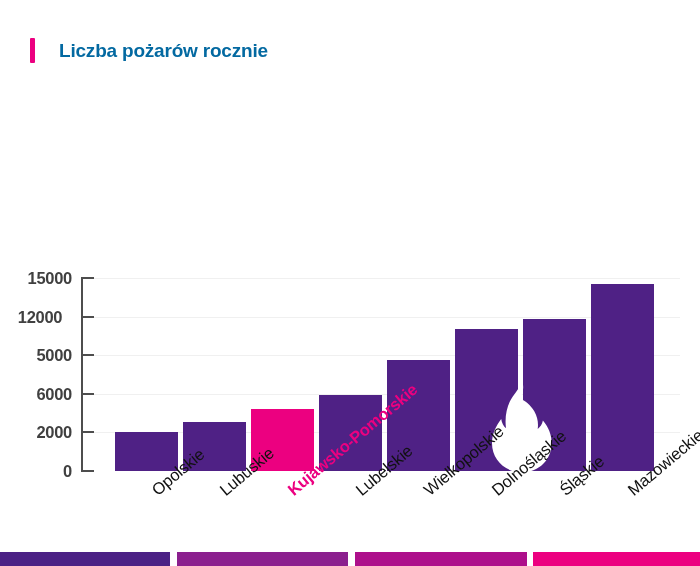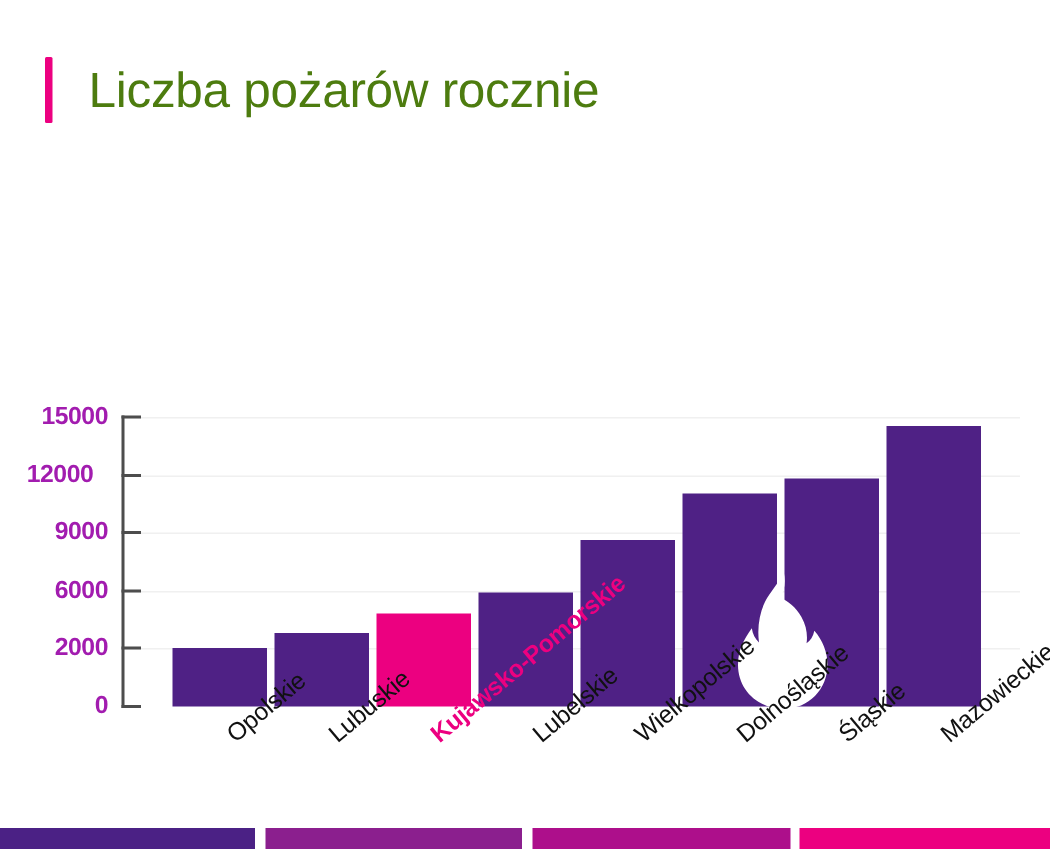--- a/index.html
+++ b/index.html
@@ -34,23 +34,23 @@
     width: 5px;
     background: #EC0080;
     flex: 0 0 5px;
     margin-right: 24px;
     border-radius: 1px;
   }
   .title-text {
     display: flex;
     flex-direction: column;
     justify-content: center;
-    font-size: 33px;
-    font-weight: normal;
-    color: #4d7c0f;
+    font-size: 19px;
+    font-weight: bold;
+    color: #0369a1;
     line-height: 1.34;
     letter-spacing: -0.2px;
     white-space: nowrap;
   }
 
   
   .chart {
     position: absolute;
     left: 0;
     top: 130px;
@@ -91,21 +91,21 @@
     height: 2px;
     background: #4D4D4D;
   }
   .ytick-label {
     position: absolute;
     right: 0;
     width: 72px;
     text-align: right;
     font-size: 16.5px;
     font-weight: bold;
-    color: #a21caf;
+    color: #404040;
     transform: translateY(-50%);
     letter-spacing: -0.3px;
   }
 
   
   .bar {
     position: absolute;
     bottom: 0;
     width: 63px;
   }
@@ -185,21 +185,21 @@
         <div class="tick" style="top: 301.4px;"></div>
         <div class="tick" style="top: 262.8px;"></div>
         <div class="tick" style="top: 224.2px;"></div>
         <div class="tick" style="top: 185.6px;"></div>
         <div class="tick" style="top: 147px;"></div>
       </div>
     <div id="ylabel-layer">
         <div class="ytick-label" style="top: 341px; right: 628px;">0</div>
         <div class="ytick-label" style="top: 302.4px; right: 628px;">2000</div>
         <div class="ytick-label" style="top: 263.8px; right: 628px; padding-left: 22px;">6000</div>
-        <div class="ytick-label" style="top: 225.2px; right: 628px;">9000</div>
+        <div class="ytick-label" style="top: 225.2px; right: 628px;">5000</div>
         <div class="ytick-label" style="top: 186.6px; right: 624px; text-align: center;">12000</div>
         <div class="ytick-label" style="top: 148px; right: 628px;">15000</div>
       </div>
     <div class="plot">
       <div class="plot-inner" id="bars-layer">
           <div class="bar purple" title="Opolskie: 3000" style="left: 34px; height: 38.6px; background: rgb(79, 33, 133);"></div>
           <div class="bar purple" title="Lubuskie: 3800" style="left: 102px; height: 48.8933px; background: rgb(79, 33, 133);"></div>
           <div class="bar pink" title="Kujawsko-Pomorskie: 4800" style="left: 170px; height: 61.76px; background: rgb(236, 0, 128);"></div>
           <div class="bar purple" title="Lubelskie: 5900" style="left: 238px; height: 75.9133px; background: rgb(79, 33, 133);"></div>
           <div class="bar purple" title="Wielkopolskie: 8600" style="left: 306px; height: 110.653px; background: rgb(79, 33, 133);"></div>

